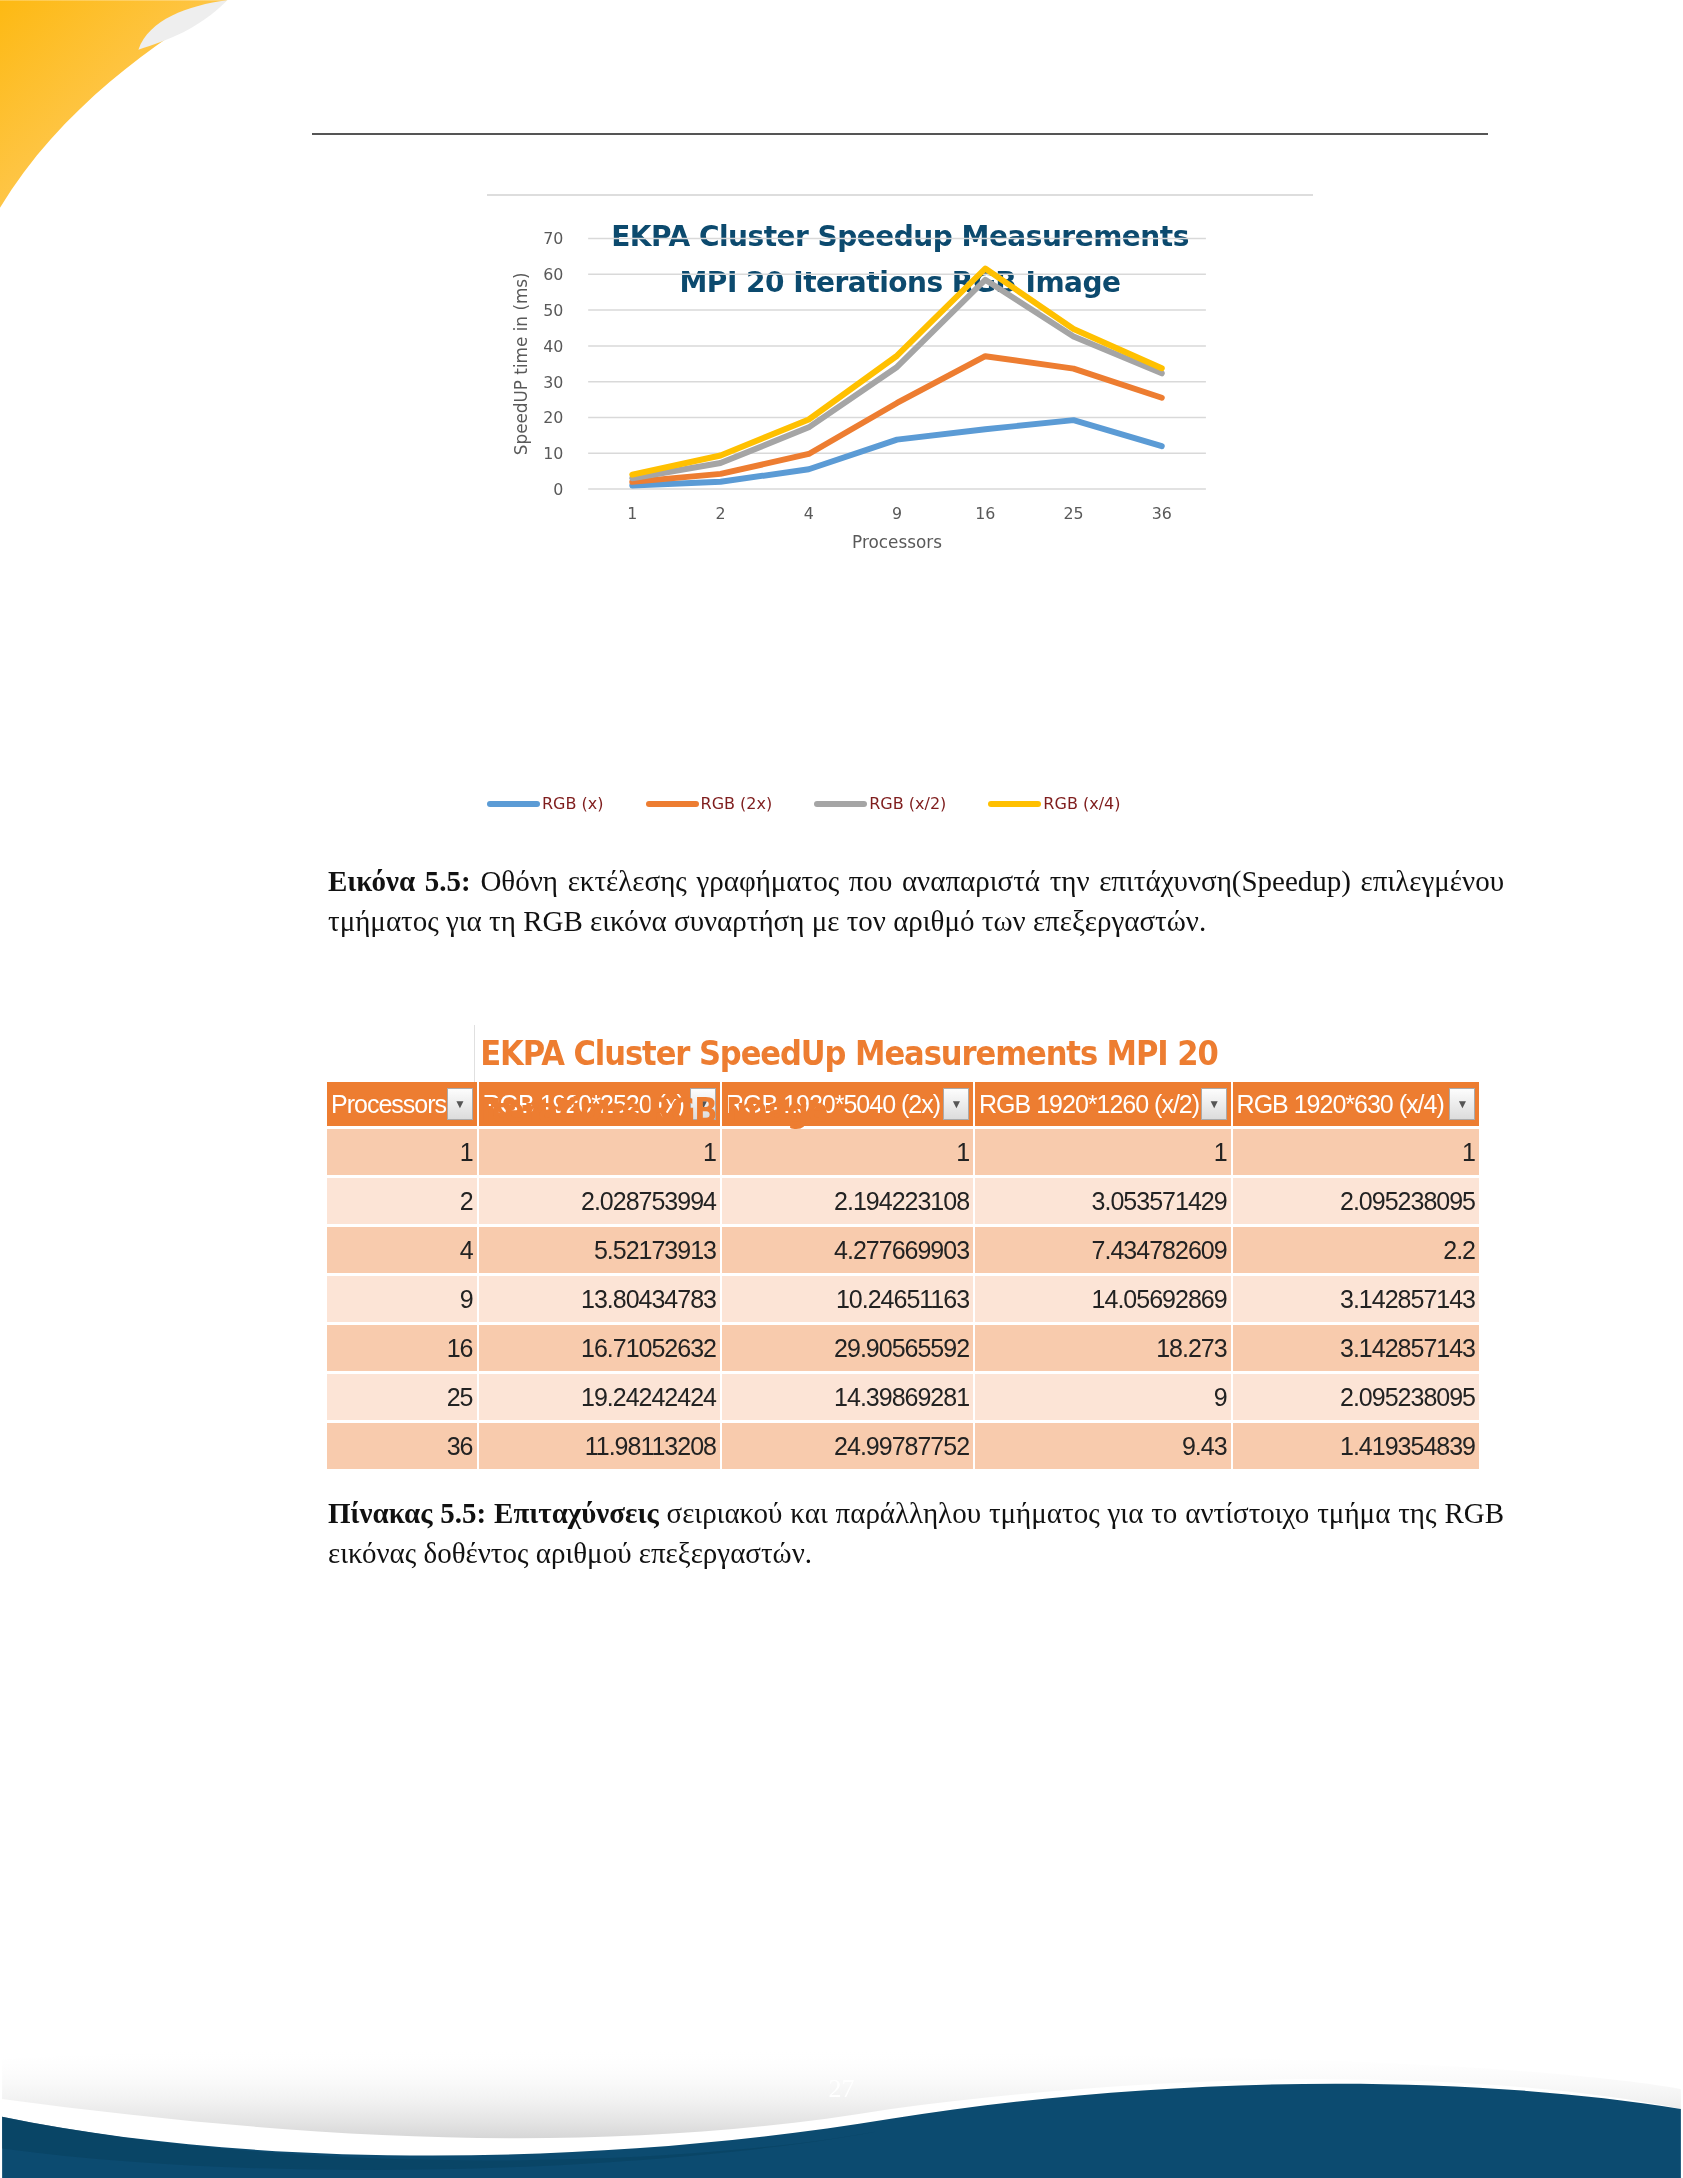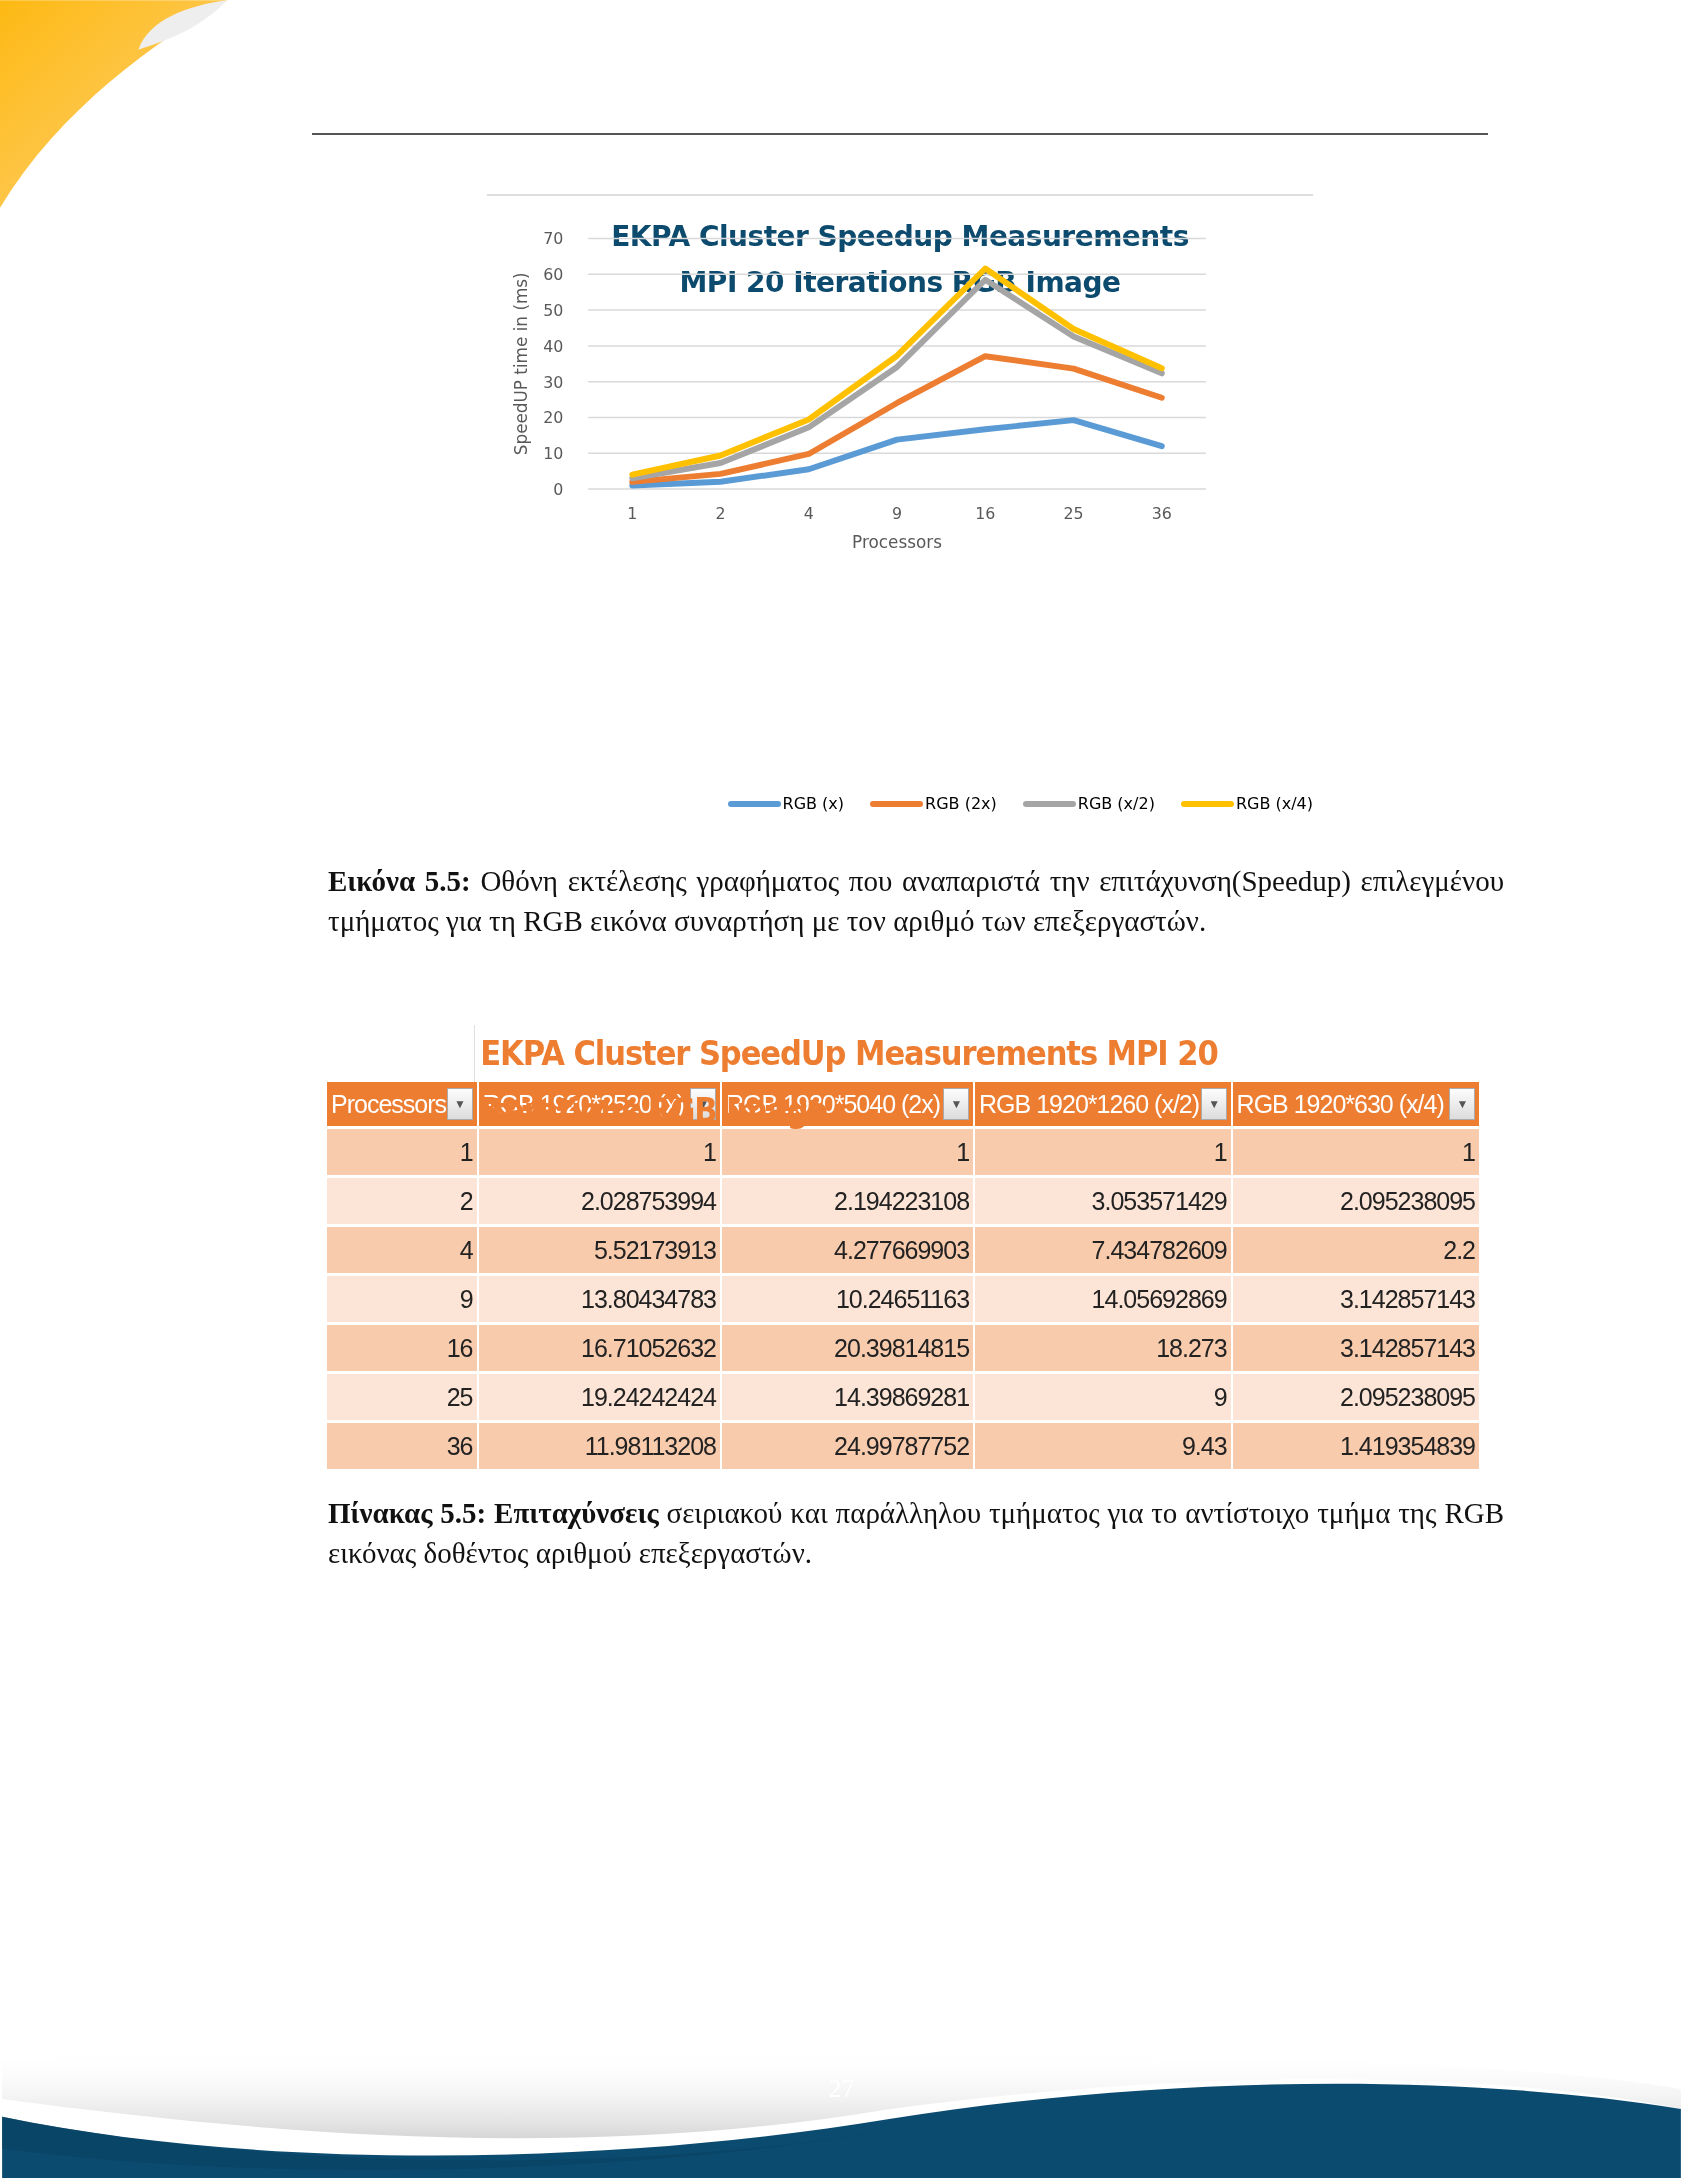--- a/index.html
+++ b/index.html
@@ -3,21 +3,21 @@
 <meta charset="utf-8">
 <style>
   html,body{margin:0;padding:0;}
   body{width:1683px;height:2178px;position:relative;background:#fff;overflow:hidden;font-family:"Liberation Serif",serif;color:#111;}
   .corner{position:absolute;left:0;top:0;width:257px;height:218px;}
   .header-rule{position:absolute;left:312px;top:133px;width:1176px;height:2px;background:#555;}
   .chart-box{position:absolute;left:487px;top:194px;width:826px;height:634px;}
   .chart-topline{position:absolute;left:0;top:0;width:826px;height:2px;background:#ddd;}
   .chart-title{position:absolute;left:0;top:20px;width:826px;text-align:center;font-family:"DejaVu Sans",sans-serif;font-weight:bold;font-size:28px;line-height:46px;color:#0c4a6e;letter-spacing:-0.5px;}
   svg text{font-family:"DejaVu Sans",sans-serif;}
-  .legend{position:absolute;left:0;top:600px;width:826px;display:flex;justify-content:flex-end;gap:26px;font-family:"DejaVu Sans",sans-serif;font-size:16px;color:#000000;}
+  .legend{position:absolute;left:0;top:600px;width:826px;display:flex;justify-content:flex-start;gap:42px;font-family:"DejaVu Sans",sans-serif;font-size:16px;color:#7f1d1d;}
   .legend-item{display:flex;align-items:center;}
   .legend-swatch{display:inline-block;width:53px;height:6px;border-radius:3px;margin-right:2px;}
   .caption{position:absolute;left:328px;width:1176px;font-size:29px;line-height:40px;text-align:justify;}
   .caption b{font-weight:bold;}
   .table-wrap{position:absolute;left:327px;top:1025px;width:1154px;}
   .table-title{margin-left:147px;font-family:"DejaVu Sans",sans-serif;font-weight:bold;font-size:34px;color:#ED7D31;letter-spacing:-1.2px;height:57px;line-height:57px;border-left:1px solid #ddd;padding-left:6px;transform:scaleX(0.9);transform-origin:left;}
   table{border-collapse:collapse;width:1154px;font-family:"Liberation Sans",sans-serif;}
   th{background:#ED7D31;color:#fff;font-weight:normal;font-size:25px;text-align:left;height:44px;padding:0 4px;border-right:2px solid #fff;white-space:nowrap;letter-spacing:-1px;}
   th .hwrap{display:flex;justify-content:space-between;align-items:center;}
   .filter-btn{display:inline-block;width:24px;height:30px;background:linear-gradient(#fdfdfd,#dcdcdc);border:1px solid #aaa;color:#555;font-size:12px;line-height:30px;text-align:center;}
@@ -195,21 +195,21 @@
         <tr class="even">
           <td>9</td>
           <td>13.80434783</td>
           <td>10.24651163</td>
           <td>14.05692869</td>
           <td>3.142857143</td>
         </tr>
         <tr class="odd">
           <td>16</td>
           <td>16.71052632</td>
-          <td>20.39814815</td>
+          <td>29.90565592</td>
           <td>18.273</td>
           <td>3.142857143</td>
         </tr>
         <tr class="even">
           <td>25</td>
           <td>19.24242424</td>
           <td>14.39869281</td>
           <td>9</td>
           <td>2.095238095</td>
         </tr>

